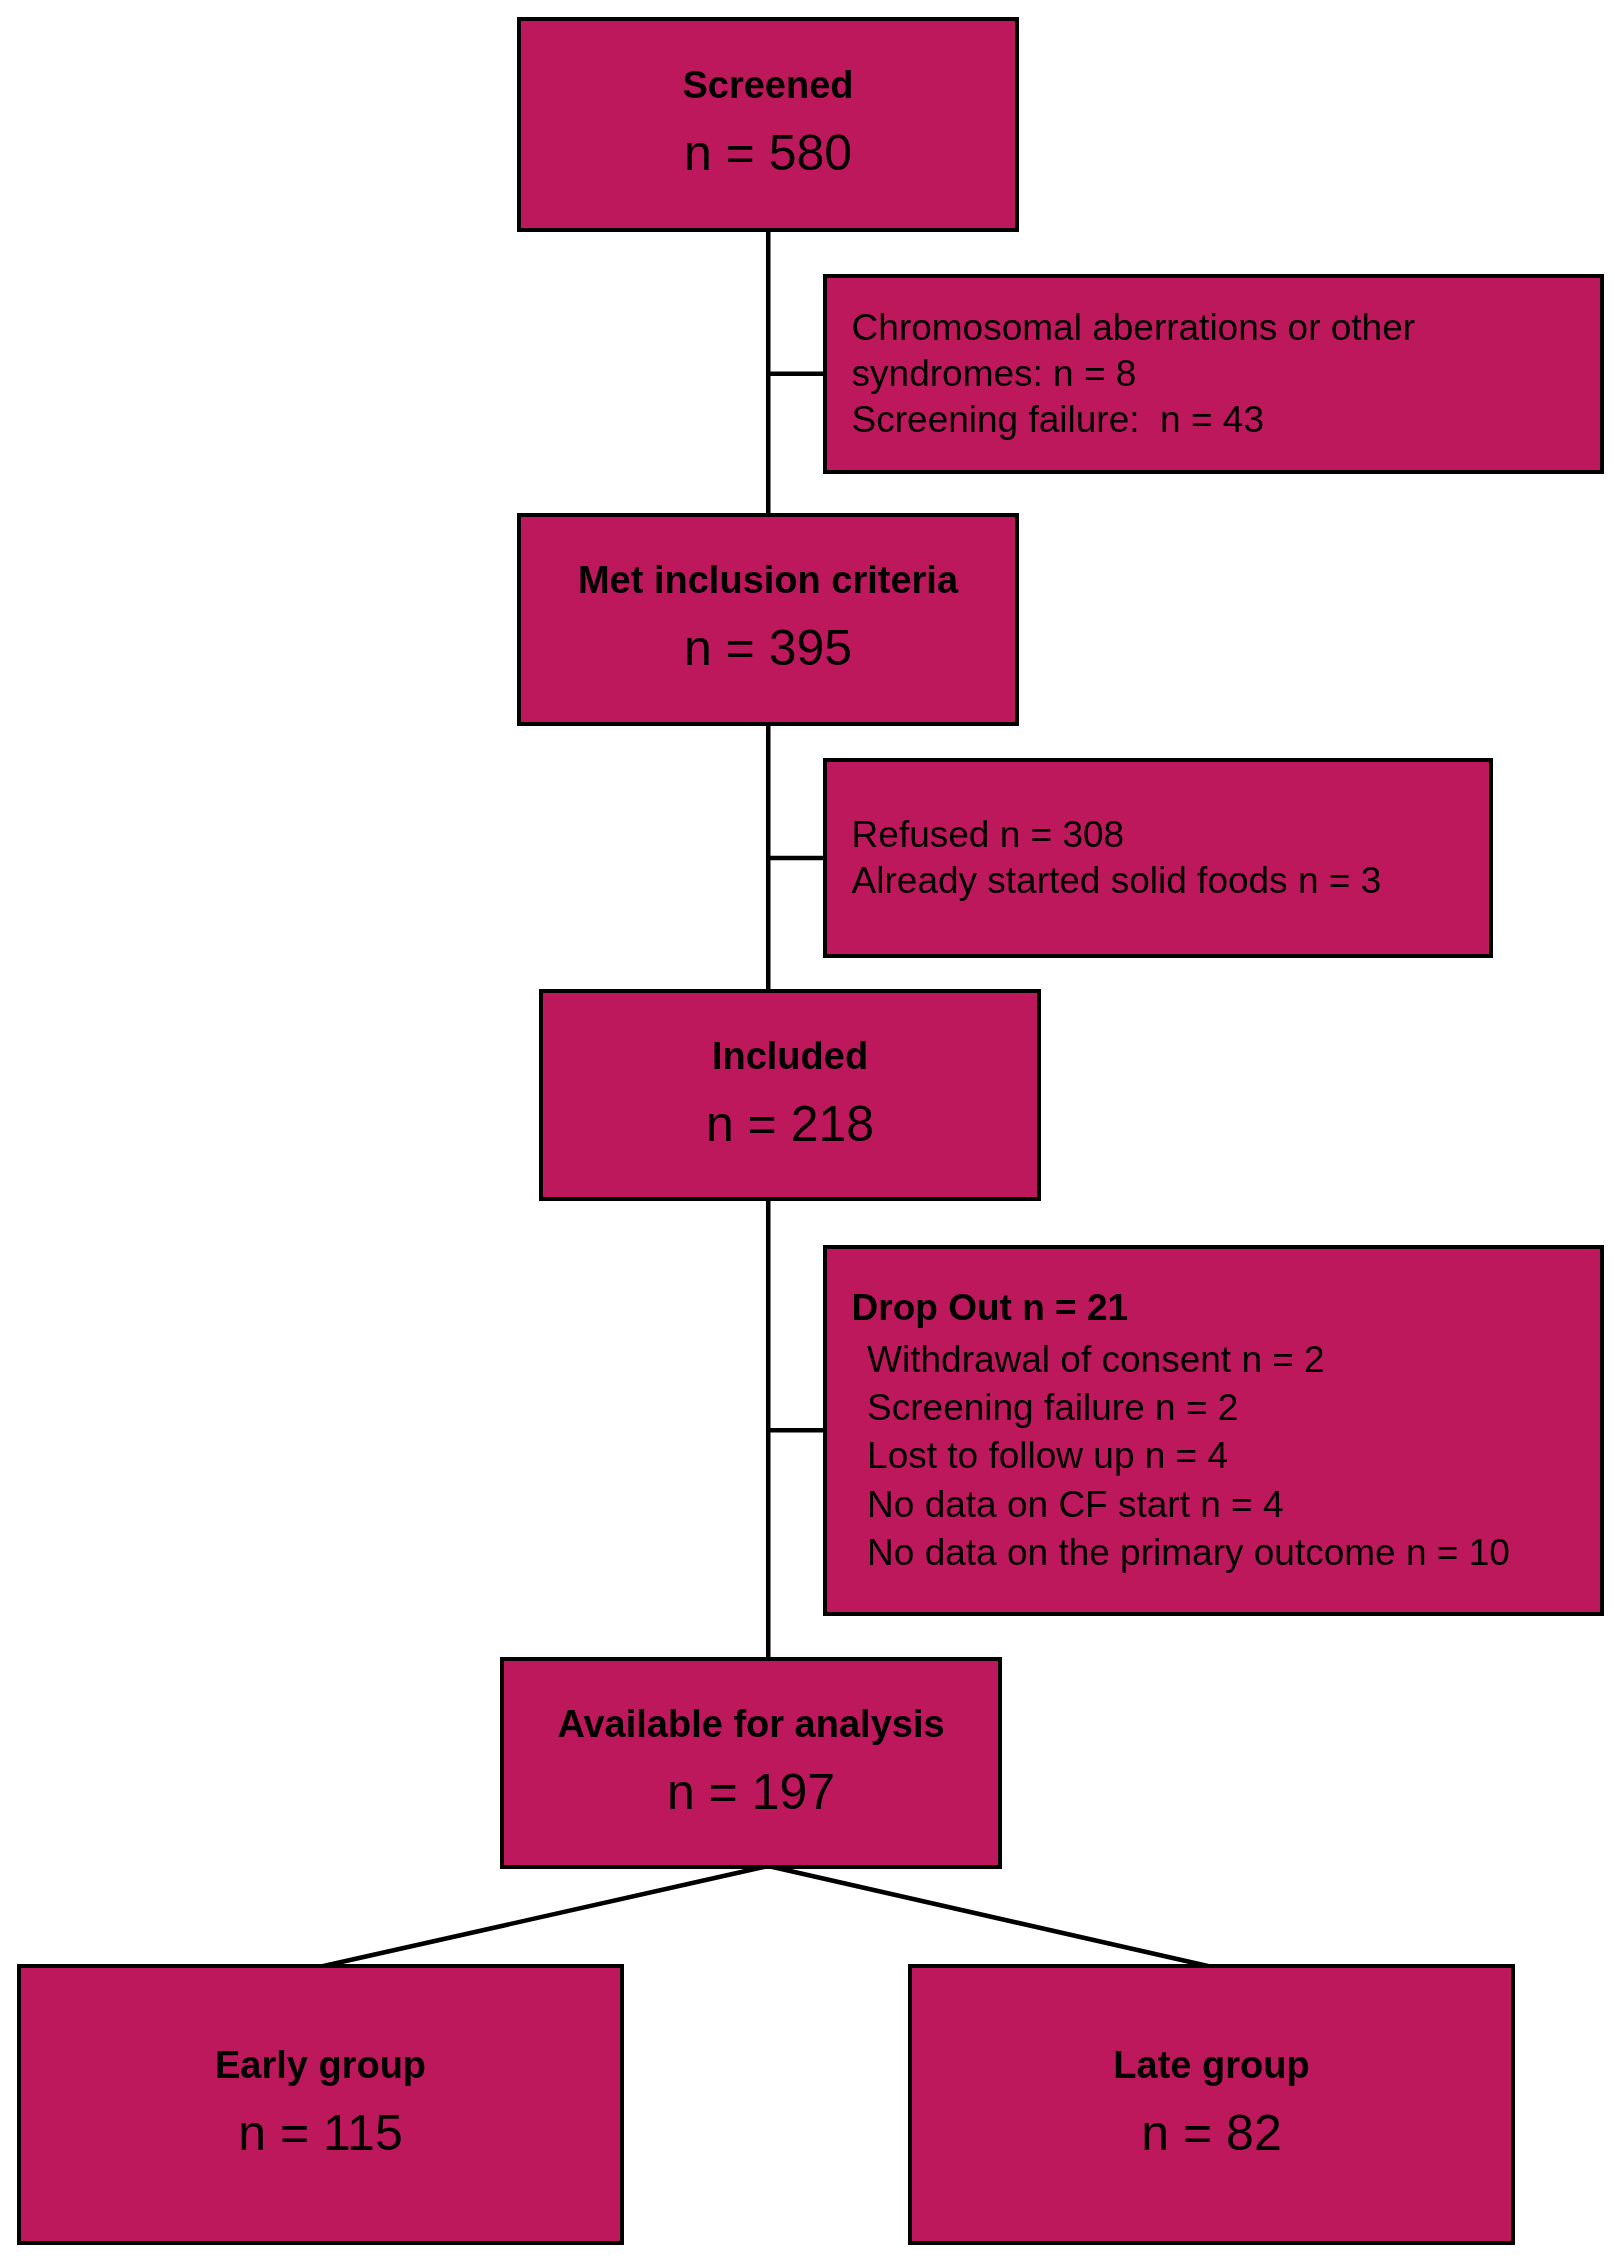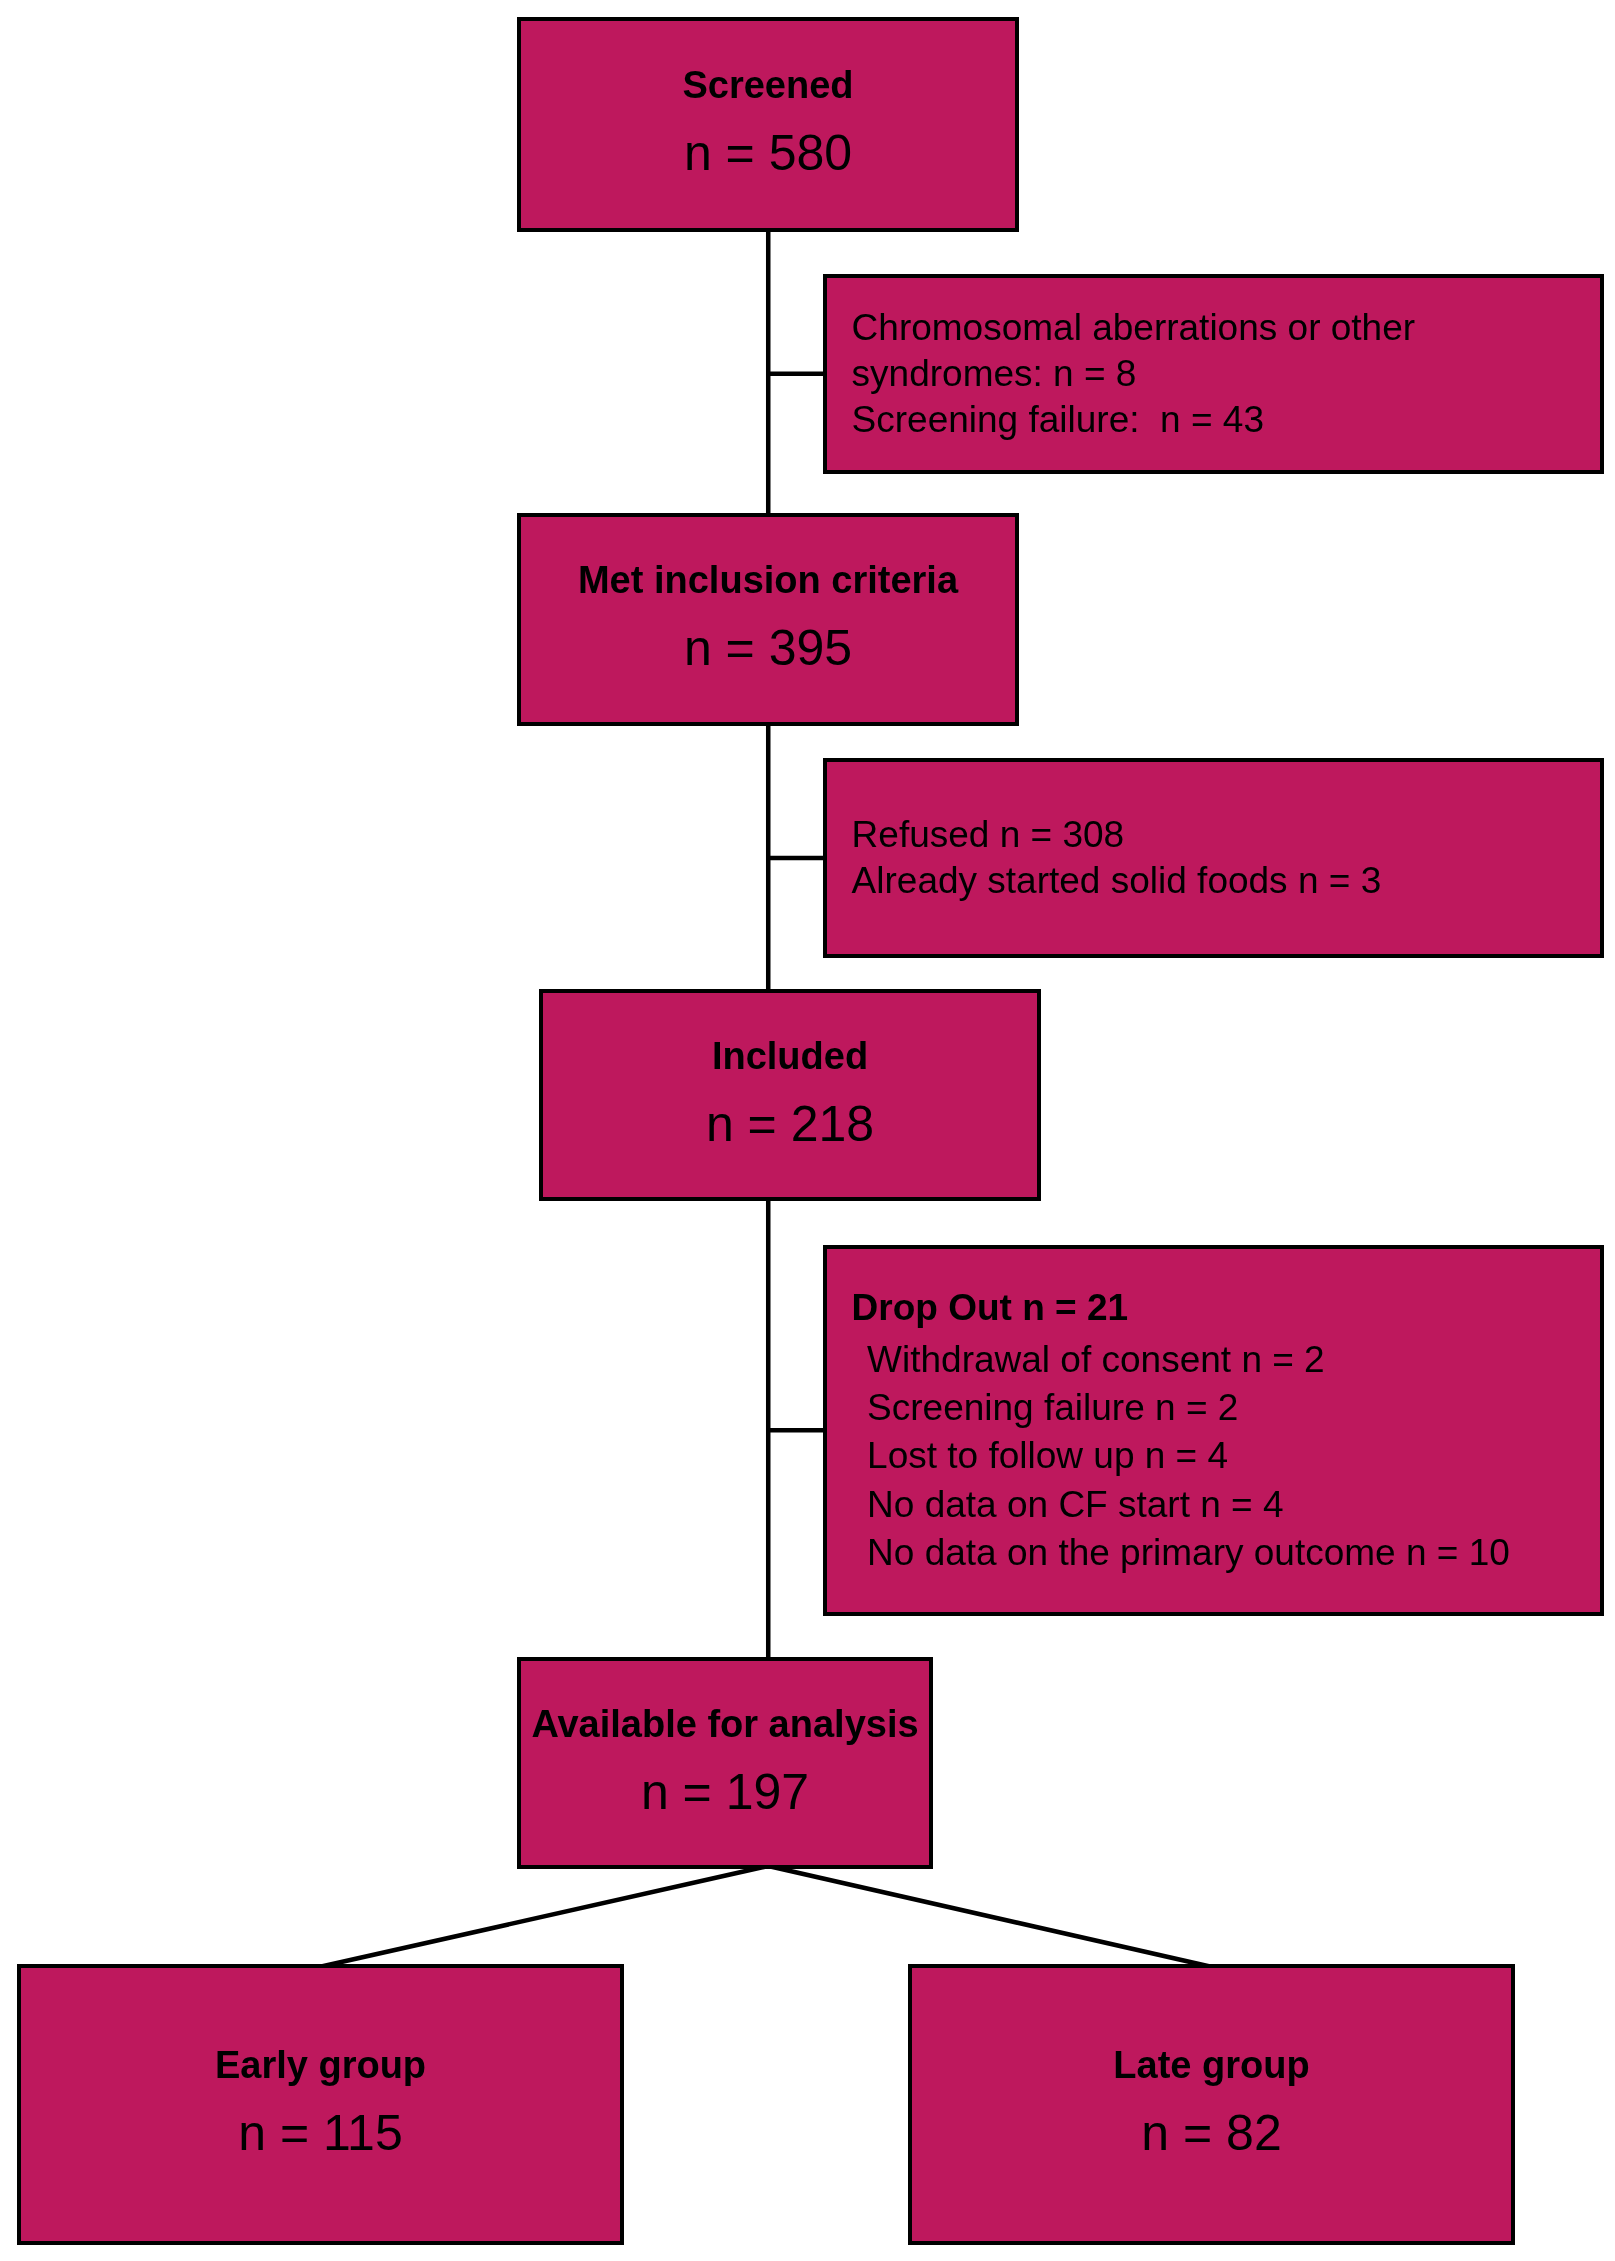--- a/index.html
+++ b/index.html
@@ -99,31 +99,31 @@
   <div class="box center-box" style="left:517px; top:513px; width:502px; height:213px;">
     <div class="node-title">Met inclusion criteria</div>
     <div class="node-count">n = 395</div>
   </div>
 
   <div class="box center-box" style="left:517px; top:989px; width:502px; height:212px;margin-left:22px;">
     <div class="node-title">Included</div>
     <div class="node-count">n = 218</div>
   </div>
 
-  <div class="box center-box" style="left:517px; top:1657px; width:416px; height:212px;">
+  <div class="box center-box" style="left:500px; top:1657px; width:502px; height:212px;">
     <div class="node-title">Available for analysis</div>
     <div class="node-count">n = 197</div>
   </div>
 
   <div class="box side-box" style="left:823px; top:274px; width:781px; height:200px;">
     <div class="side-line">Chromosomal aberrations or other syndromes: n = 8</div>
     <div class="side-line">Screening failure:  n = 43</div>
   </div>
 
-  <div class="box side-box" style="left:823px; top:758px; width:781px; height:200px;">
+  <div class="box side-box" style="left:823px; top:758px; width:670px; height:200px;">
     <div class="side-line">Refused n = 308</div>
     <div class="side-line">Already started solid foods n = 3</div>
   </div>
 
   <div class="box side-box" style="left:823px; top:1245px; width:781px; height:371px;">
     <div class="dropout-header">Drop Out n = 21</div>
     <div class="dropout-line">Withdrawal of consent n = 2</div>
     <div class="dropout-line">Screening failure n = 2</div>
     <div class="dropout-line">Lost to follow up n = 4</div>
     <div class="dropout-line">No data on CF start n = 4</div>

